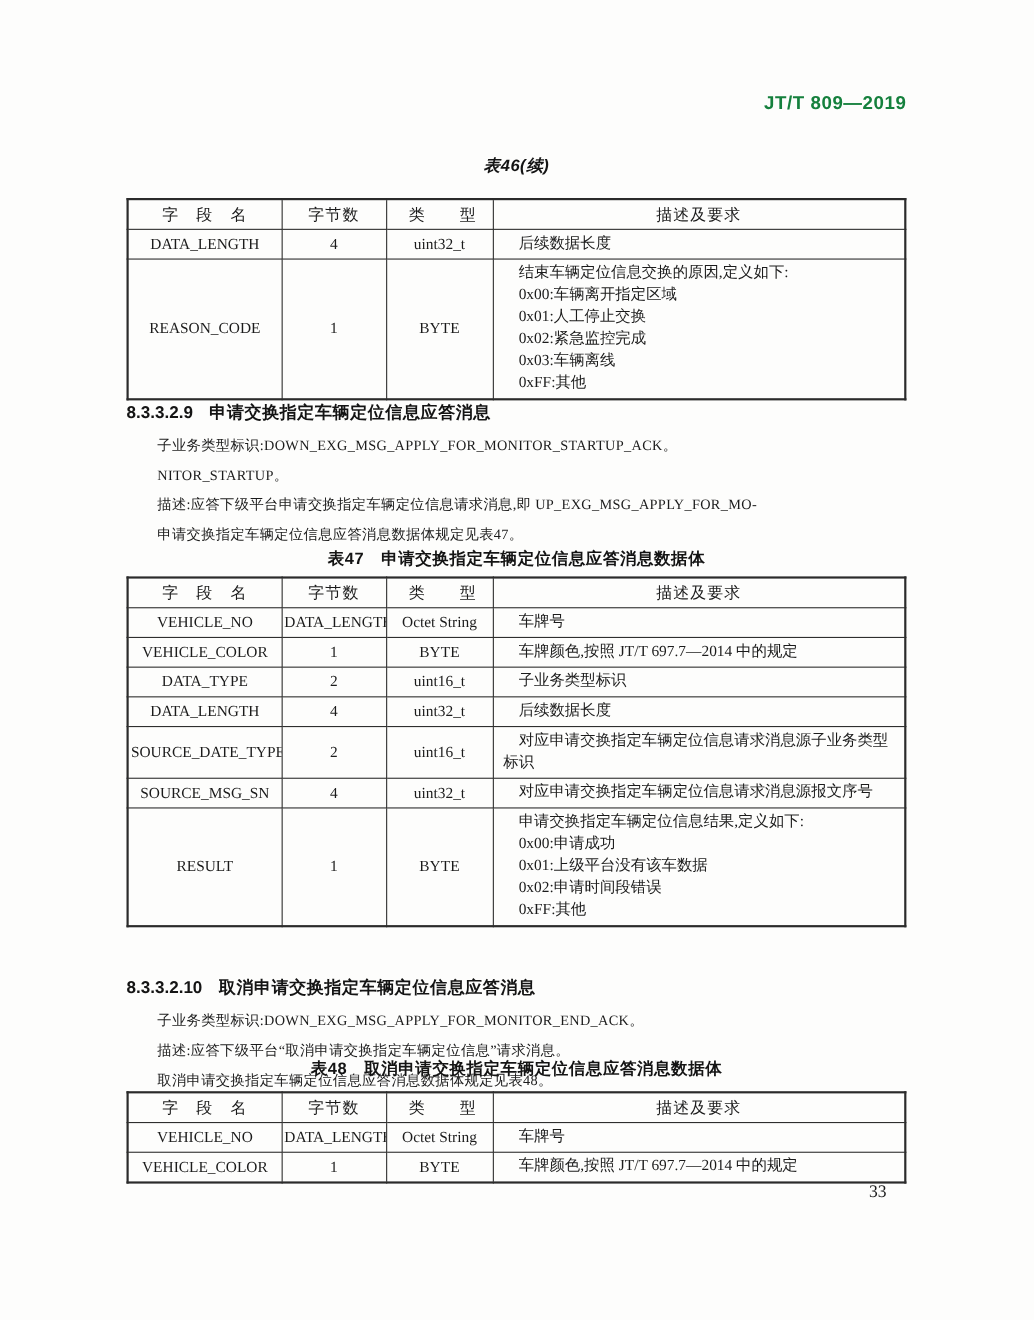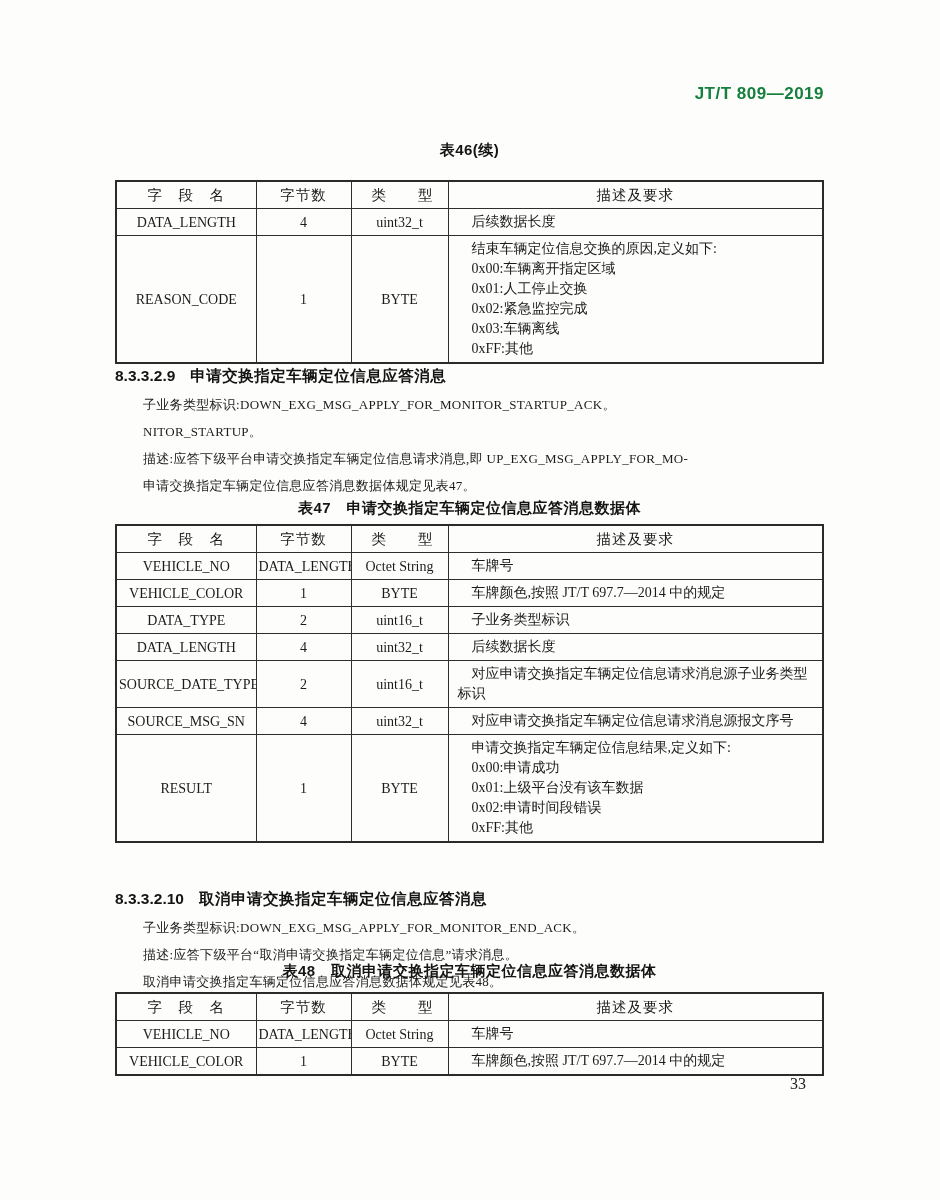--- a/index.html
+++ b/index.html
@@ -20,21 +20,21 @@
   }
   .content { position:absolute; left:115px; top:0; width:709px; height:1200px; }
 
   .caption {
     position:absolute; left:0; width:100%;
     text-align:center;
     font-family:"Liberation Sans", sans-serif;
     font-weight:700; font-size:15px; letter-spacing:0.5px;
     color:#141414;
   }
-  #cap46 { top:141px; }
+  #cap46 { top:141px;font-style:italic; }
   #cap47 { top:499px; }
   #cap48 { top:962px; }
 
   table.spec {
     position:absolute; left:0; width:709px;
     border-collapse:collapse; table-layout:fixed;
     border:2px solid #2b2b2b;
     font-size:14px; color:#1b1b1b;
   }
   #t46 { top:180px; }

